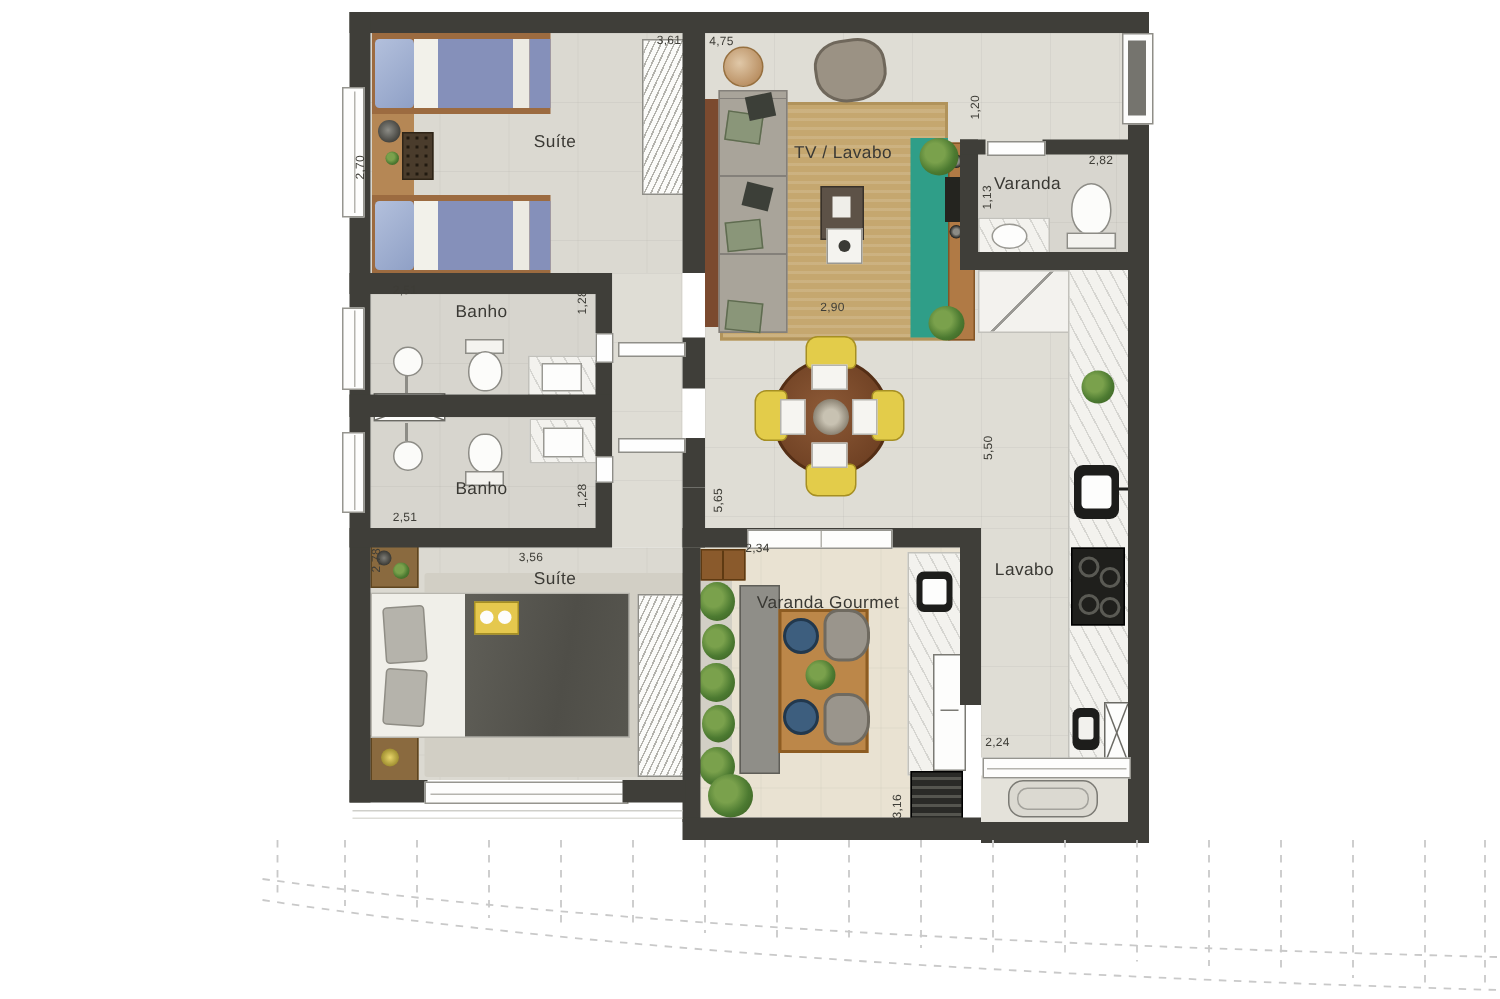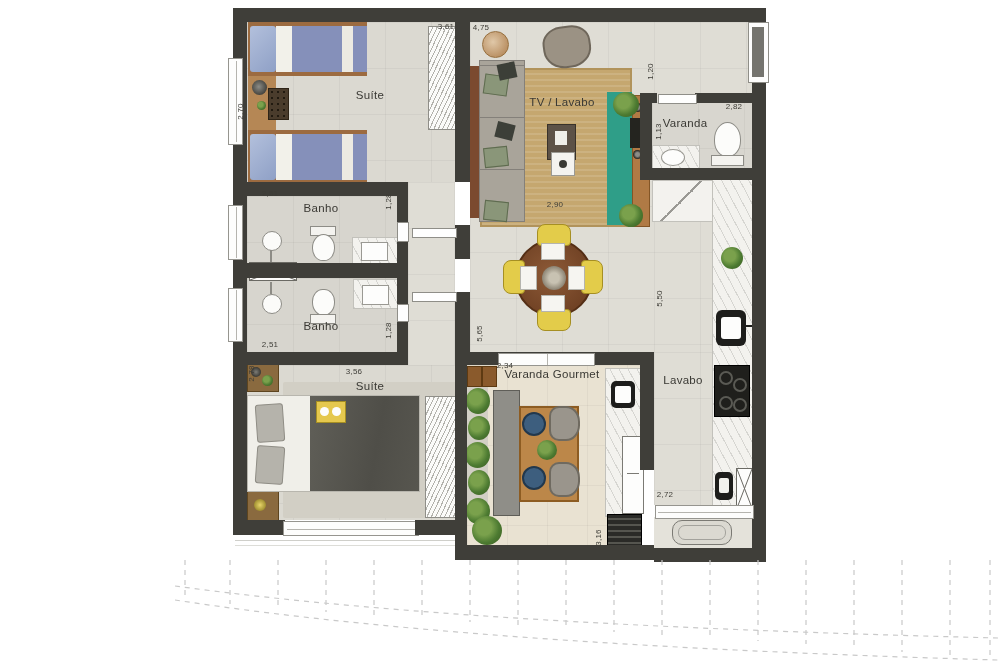--- a/index.html
+++ b/index.html
@@ -295,34 +295,34 @@
     </g>
   </svg>
 
   <div class="lbl" style="left:345px;top:89px;width:50px;">Suíte</div>
   <div class="lbl" style="left:296px;top:202px;width:50px;">Banho</div>
   <div class="lbl" style="left:296px;top:320px;width:50px;">Banho</div>
   <div class="lbl" style="left:522px;top:96px;width:80px;">TV / Lavabo</div>
   <div class="lbl" style="left:655px;top:117px;width:60px;">Varanda</div>
   <div class="lbl" style="left:653px;top:374px;width:60px;">Lavabo</div>
   <div class="lbl" style="left:345px;top:380px;width:50px;">Suíte</div>
-  <div class="lbl" style="left:492px;top:368px;width:120px;">Varanda Gourmet</div>
+  <div class="lbl" style="left:492px;top:396px;width:120px;">Varanda Gourmet</div>
 
   <div class="dim" style="left:432px;top:22px;">3,61</div>
   <div class="vdim" style="left:225px;top:107px;">2,70</div>
   <div class="dim" style="left:256px;top:189px;">2,51</div>
   <div class="vdim" style="left:373px;top:197px;">1,28</div>
   <div class="dim" style="left:256px;top:340px;">2,51</div>
   <div class="vdim" style="left:373px;top:326px;">1,28</div>
   <div class="dim" style="left:467px;top:23px;">4,75</div>
   <div class="vdim" style="left:635px;top:67px;">1,20</div>
   <div class="dim" style="left:541px;top:200px;">2,90</div>
   <div class="dim" style="left:720px;top:102px;">2,82</div>
   <div class="vdim" style="left:643px;top:127px;">1,13</div>
   <div class="vdim" style="left:644px;top:294px;">5,50</div>
   <div class="vdim" style="left:464px;top:329px;">5,65</div>
   <div class="dim" style="left:320px;top:367px;margin-left:20px;">3,56</div>
   <div class="vdim" style="left:236px;top:369px;">2,78</div>
   <div class="dim" style="left:491px;top:361px;">2,34</div>
   <div class="vdim" style="left:583px;top:533px;">3,16</div>
-  <div class="dim" style="left:651px;top:490px;">2,72</div>
+  <div class="dim" style="left:651px;top:490px;">2,24</div>
 
 </div>
 
 </body></html>

